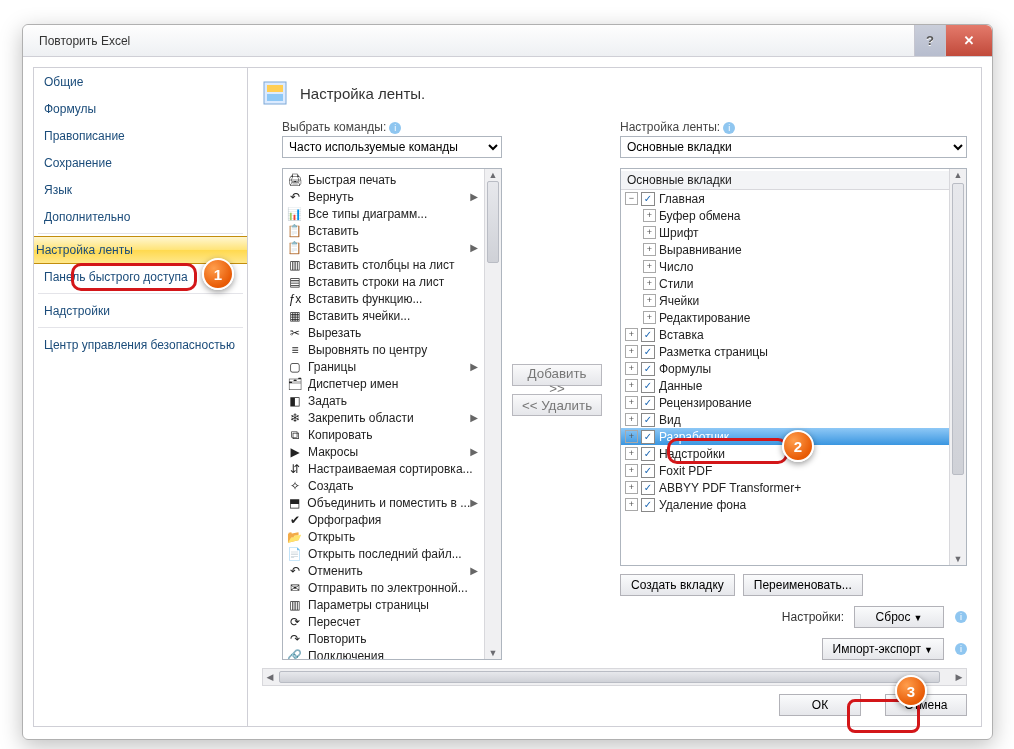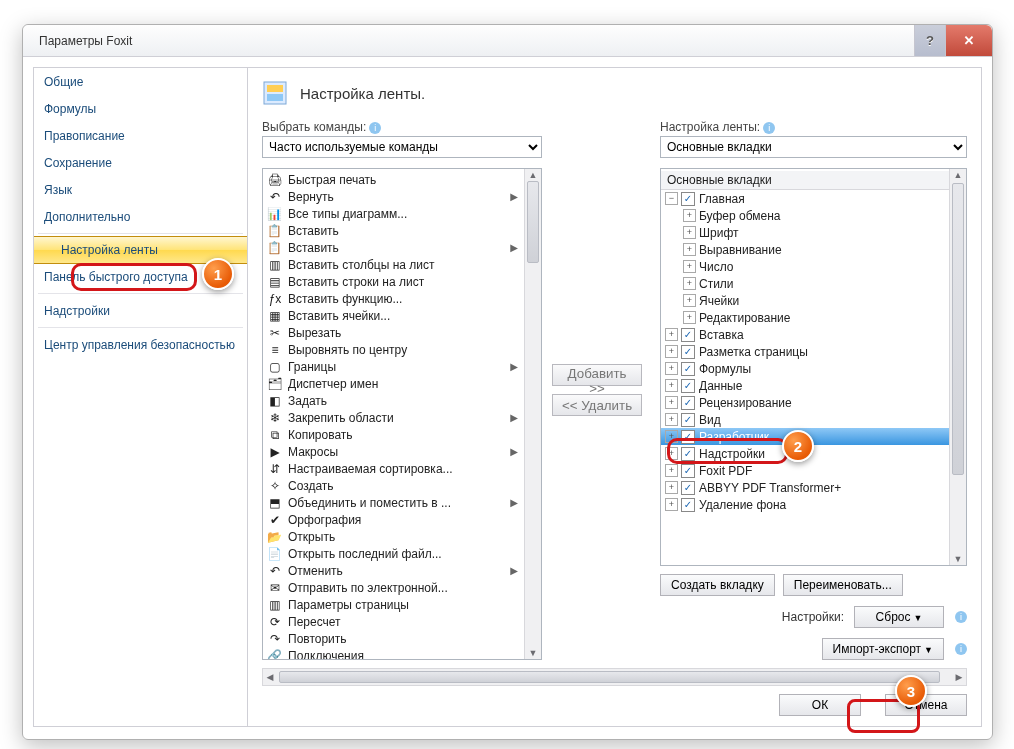--- a/index.html
+++ b/index.html
@@ -74,21 +74,21 @@
   border-top: 1px solid transparent;
   cursor: default;
   color: #1b4c7a;
 }
 .side-sep { border-top: 1px solid #e4e4e9; margin: 3px 4px; height:0; }
 .side-item.selected {
   background: linear-gradient(#fff6d0,#ffe477 50%,#ffd94f 51%,#ffe88c);
   border: 1px solid #c28d0d;
   color: #1b4c7a;
   margin: -1px;
-  padding: 6px 27px;
+  padding: 6px 2px;
 }
 .content {
   flex: 1;
   border: 1px solid #cfcfd6;
   border-left: none;
   background: #fff;
   padding: 12px 14px 10px 14px;
   position: relative;
   display: flex;
   flex-direction: column;
@@ -104,21 +104,21 @@
   display:flex;align-items:center;justify-content:center;
 }
 .header-title { font-size: 15px; color: #333; }
 
 .cols {
   display: flex;
   gap: 10px;
   flex: 1;
   min-height: 0;
 }
-.col-left  { width: 280px; display:flex; flex-direction:column; }
+.col-left  { width: 220px; display:flex; flex-direction:column;margin-left:20px; }
 .col-mid   { width: 90px;  display:flex; flex-direction:column; justify-content:center; gap:8px; }
 .col-right { flex:1; display:flex; flex-direction:column;padding-left:8px; }
 
 .col-label { color: #444; margin-bottom: 2px; }
 .info-icon {
   display:inline-block; width:12px; height:12px; border-radius:50%;
   background:#8fc6f0; color:#fff; font-size:9px; text-align:center; line-height:12px;
   margin-left:3px;
 }
 
@@ -290,21 +290,21 @@
   border-radius:10px;
   z-index:49;
   pointer-events:none;
 }
 </style>
 </head>
 <body>
 
 <div class="window">
   <div class="titlebar">
-    <span class="title">Параметры Foxit</span>
+    <span class="title">Повторить Excel</span>
     <div class="title-buttons">
       <div class="tbtn help">
           <span>?</span>
         </div>
       <div class="tbtn close">
           <span>✕</span>
         </div>
     </div>
   </div>
 

